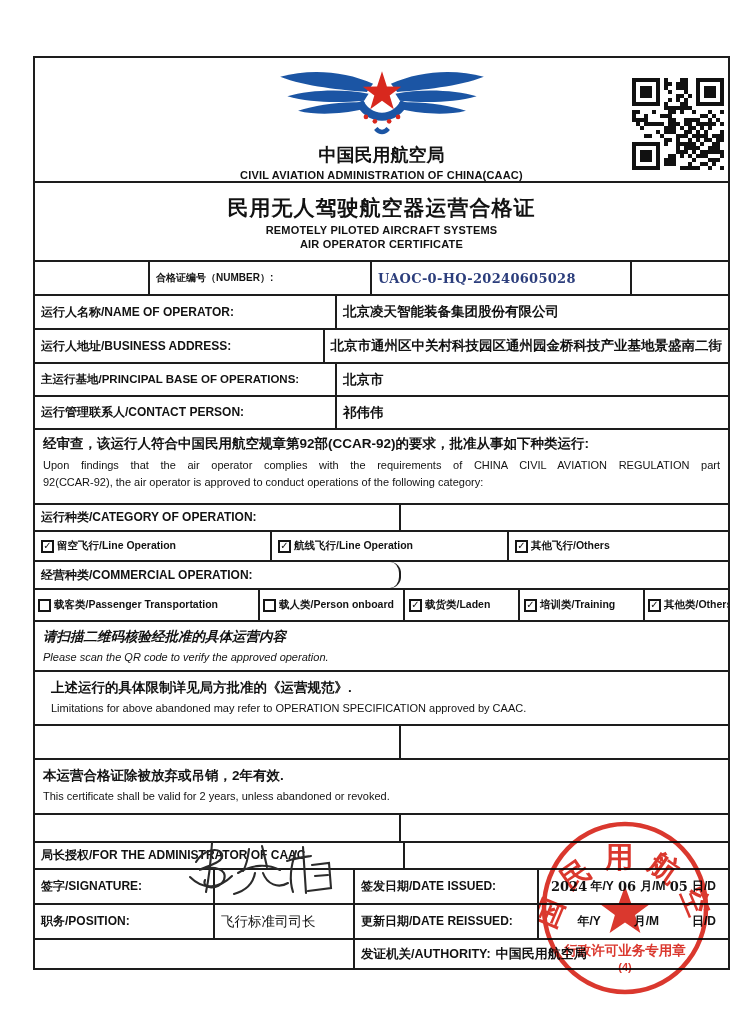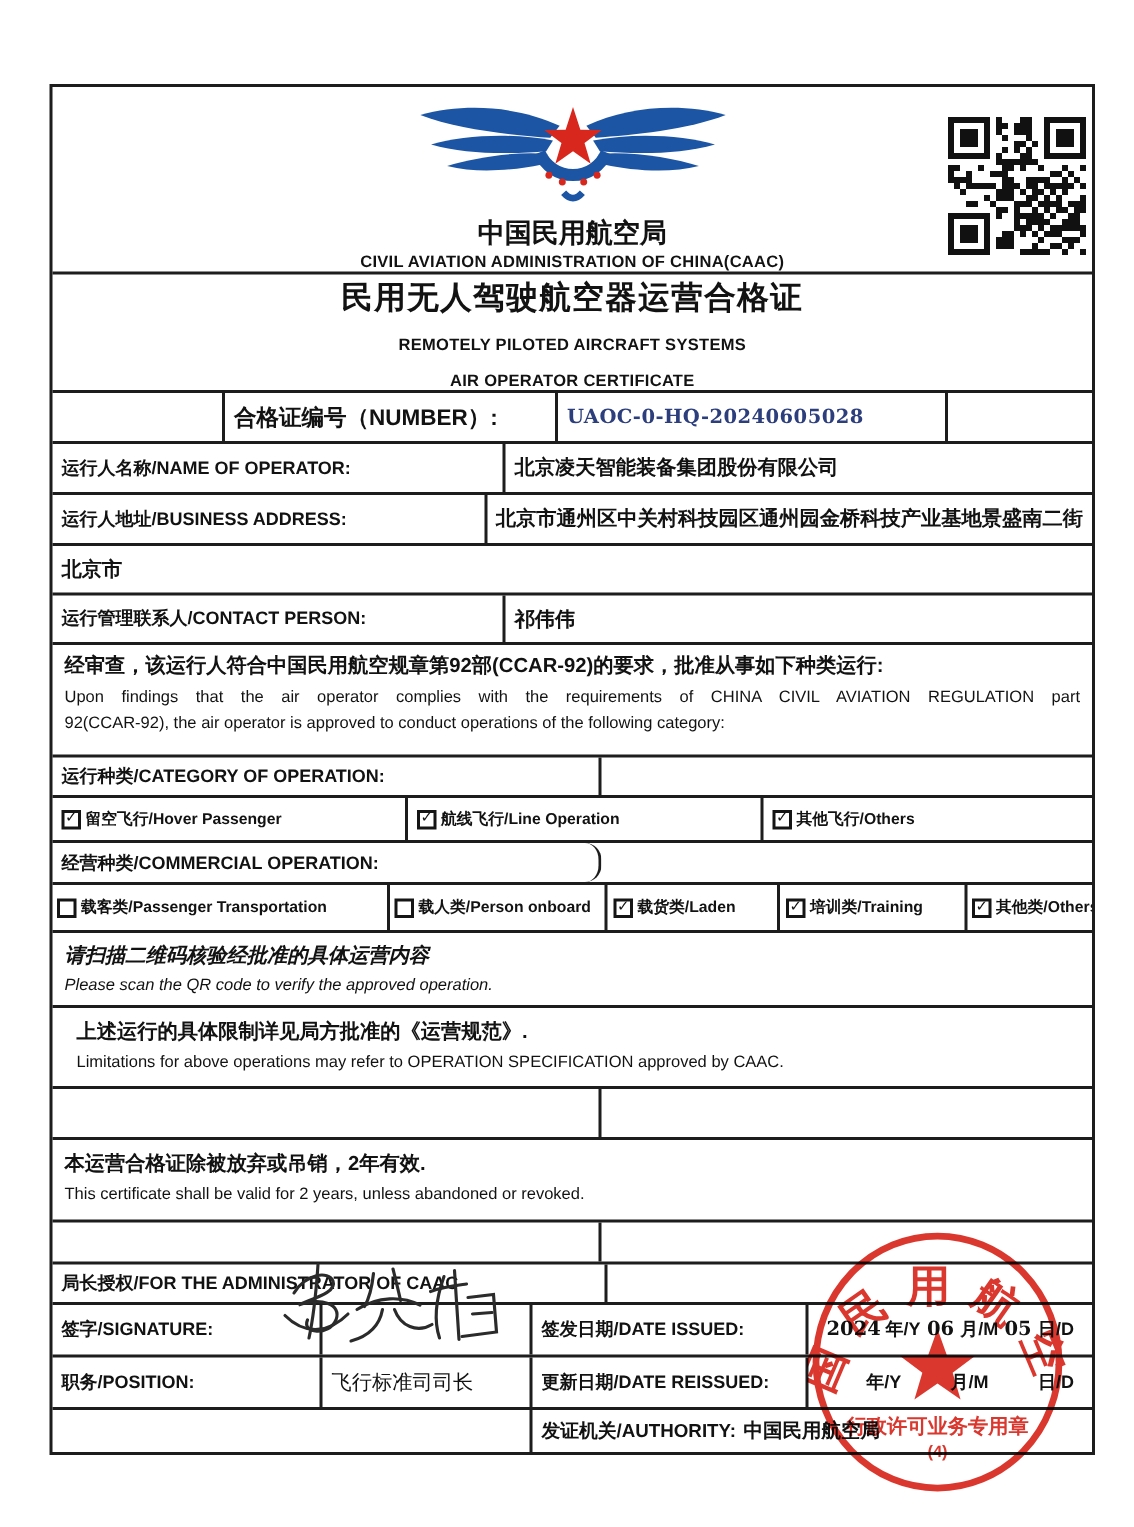--- a/index.html
+++ b/index.html
@@ -18,21 +18,21 @@
   .lb{font-weight:700;font-size:12px;white-space:nowrap;}
   .val{font-weight:700;font-size:13.5px;white-space:nowrap;flex:none;}
   
   .hrow{height:123px;flex-direction:column;justify-content:flex-start;align-items:center;padding-top:8px;}
   .orgcn{font-family:"DejaVu Serif","Liberation Serif",serif;font-weight:700;font-size:18px;margin-top:2px;}
   .orgen{font-weight:700;font-size:11px;letter-spacing:.2px;margin-top:2px;}
   .qr{position:absolute;left:632px;top:78px;width:92px;height:92px;}
   
   .trow{height:79px;flex-direction:column;justify-content:center;align-items:center;text-align:center;}
   .titlecn{font-family:"DejaVu Serif","Liberation Serif",serif;font-weight:700;font-size:21px;letter-spacing:1px;}
-  .titleen{font-weight:700;font-size:11px;margin-top:12px;letter-spacing:.2px;}
+  .titleen{font-weight:700;font-size:11px;margin-top:2px;letter-spacing:.2px;}
   
   .r-number{height:34px;}
   .numval{font-family:"DejaVu Serif","Liberation Serif",serif;font-weight:700;font-size:13px;
           color:#2c3e7c;letter-spacing:.3px;white-space:nowrap;}
   
   .r-approve{height:75px;}
   .ap-cn{font-weight:700;font-size:13.5px;line-height:1.6;white-space:nowrap;}
   .ap-en{font-size:11px;line-height:1.9;text-align:justify;text-align-last:justify;}
   .ap-en2{font-size:11px;line-height:1.4;text-align:left;text-align-last:left;}
   
@@ -87,21 +87,21 @@
 
     <div class="row trow">
       <div class="titlecn">民用无人驾驶航空器运营合格证</div>
       <div class="titleen">REMOTELY PILOTED AIRCRAFT SYSTEMS</div>
       <div class="titleen">AIR OPERATOR CERTIFICATE</div>
     </div>
 
     <div class="row r-number">
       <div class="cell" style="width:115px;"></div>
       <div class="cell" style="width:222px;">
-        <span class="lb" style="font-size:15px;">合格证编号（NUMBER）:</span>
+        <span class="lb" style="font-size:10px;">合格证编号（NUMBER）:</span>
       </div>
       <div class="cell" style="width:260px;">
         <span class="numval">UAOC-0-HQ-20240605028</span>
       </div>
       <div class="cell last" style="flex:1;"></div>
     </div>
 
     <div class="row" style="height:34px;">
       <div class="cell" style="width:302px;">
         <span class="lb">运行人名称/NAME OF OPERATOR:</span>
@@ -114,20 +114,23 @@
     <div class="row" style="height:34px;">
       <div class="cell" style="width:302px;">
         <span class="lb">运行人地址/BUSINESS ADDRESS:</span>
       </div>
       <div class="cell last ovf" style="flex:1;">
         <span class="val">北京市通州区中关村科技园区通州园金桥科技产业基地景盛南二街</span>
       </div>
     </div>
 
     <div class="row" style="height:33px;">
+      <div class="cell" style="width:302px;padding-right:2px;">
+        <span class="lb" style="font-size:11.5px;">主运行基地/PRINCIPAL BASE OF OPERATIONS:</span>
+      </div>
       <div class="cell last" style="flex:1;">
         <span class="val">北京市</span>
       </div>
     </div>
 
     <div class="row" style="height:33px;">
       <div class="cell" style="width:302px;">
         <span class="lb">运行管理联系人/CONTACT PERSON:</span>
       </div>
       <div class="cell last" style="flex:1;">
@@ -147,21 +150,21 @@
       <div class="cell" style="width:366px;">
         <span class="lb">运行种类/CATEGORY OF OPERATION:</span>
       </div>
       <div class="cell last" style="flex:1;"></div>
     </div>
 
     <div class="row" style="height:30px;">
       <div class="cell" style="width:237px;">
         <span class="cbwrap">
           <span class="cbbox">✓</span>
-          <span class="cbl">留空飞行/Hover Passenger</span>
+          <span class="cbl">留空飞行/Line Operation</span>
         </span>
       </div>
       <div class="cell" style="width:237px;">
         <span class="cbwrap">
           <span class="cbbox">✓</span>
           <span class="cbl">航线飞行/Line Operation</span>
         </span>
       </div>
       <div class="cell last" style="flex:1;">
         <span class="cbwrap">
@@ -214,21 +217,21 @@
     <div class="row" style="height:50px;font-style:italic;">
       <div class="cell last blk" style="flex:1;padding:4px 8px;">
         <div class="note-cn">请扫描二维码核验经批准的具体运营内容</div>
         <div class="note-en">Please scan the QR code to verify the approved operation.</div>
       </div>
     </div>
 
     <div class="row" style="height:54px;">
       <div class="cell last blk" style="flex:1;padding:5px 16px;">
         <div class="note-cn">上述运行的具体限制详见局方批准的《运营规范》.</div>
-        <div class="note-en">Limitations for above operations may refer to OPERATION SPECIFICATION approved by CAAC.</div>
+        <div class="note-en">Limitations for above abandoned may refer to OPERATION SPECIFICATION approved by CAAC.</div>
       </div>
     </div>
 
     <div class="row" style="height:34px;">
       <div class="cell" style="width:366px;"></div>
       <div class="cell last" style="flex:1;"></div>
     </div>
 
     <div class="row" style="height:55px;">
       <div class="cell last blk" style="flex:1;padding:5px 8px;">

